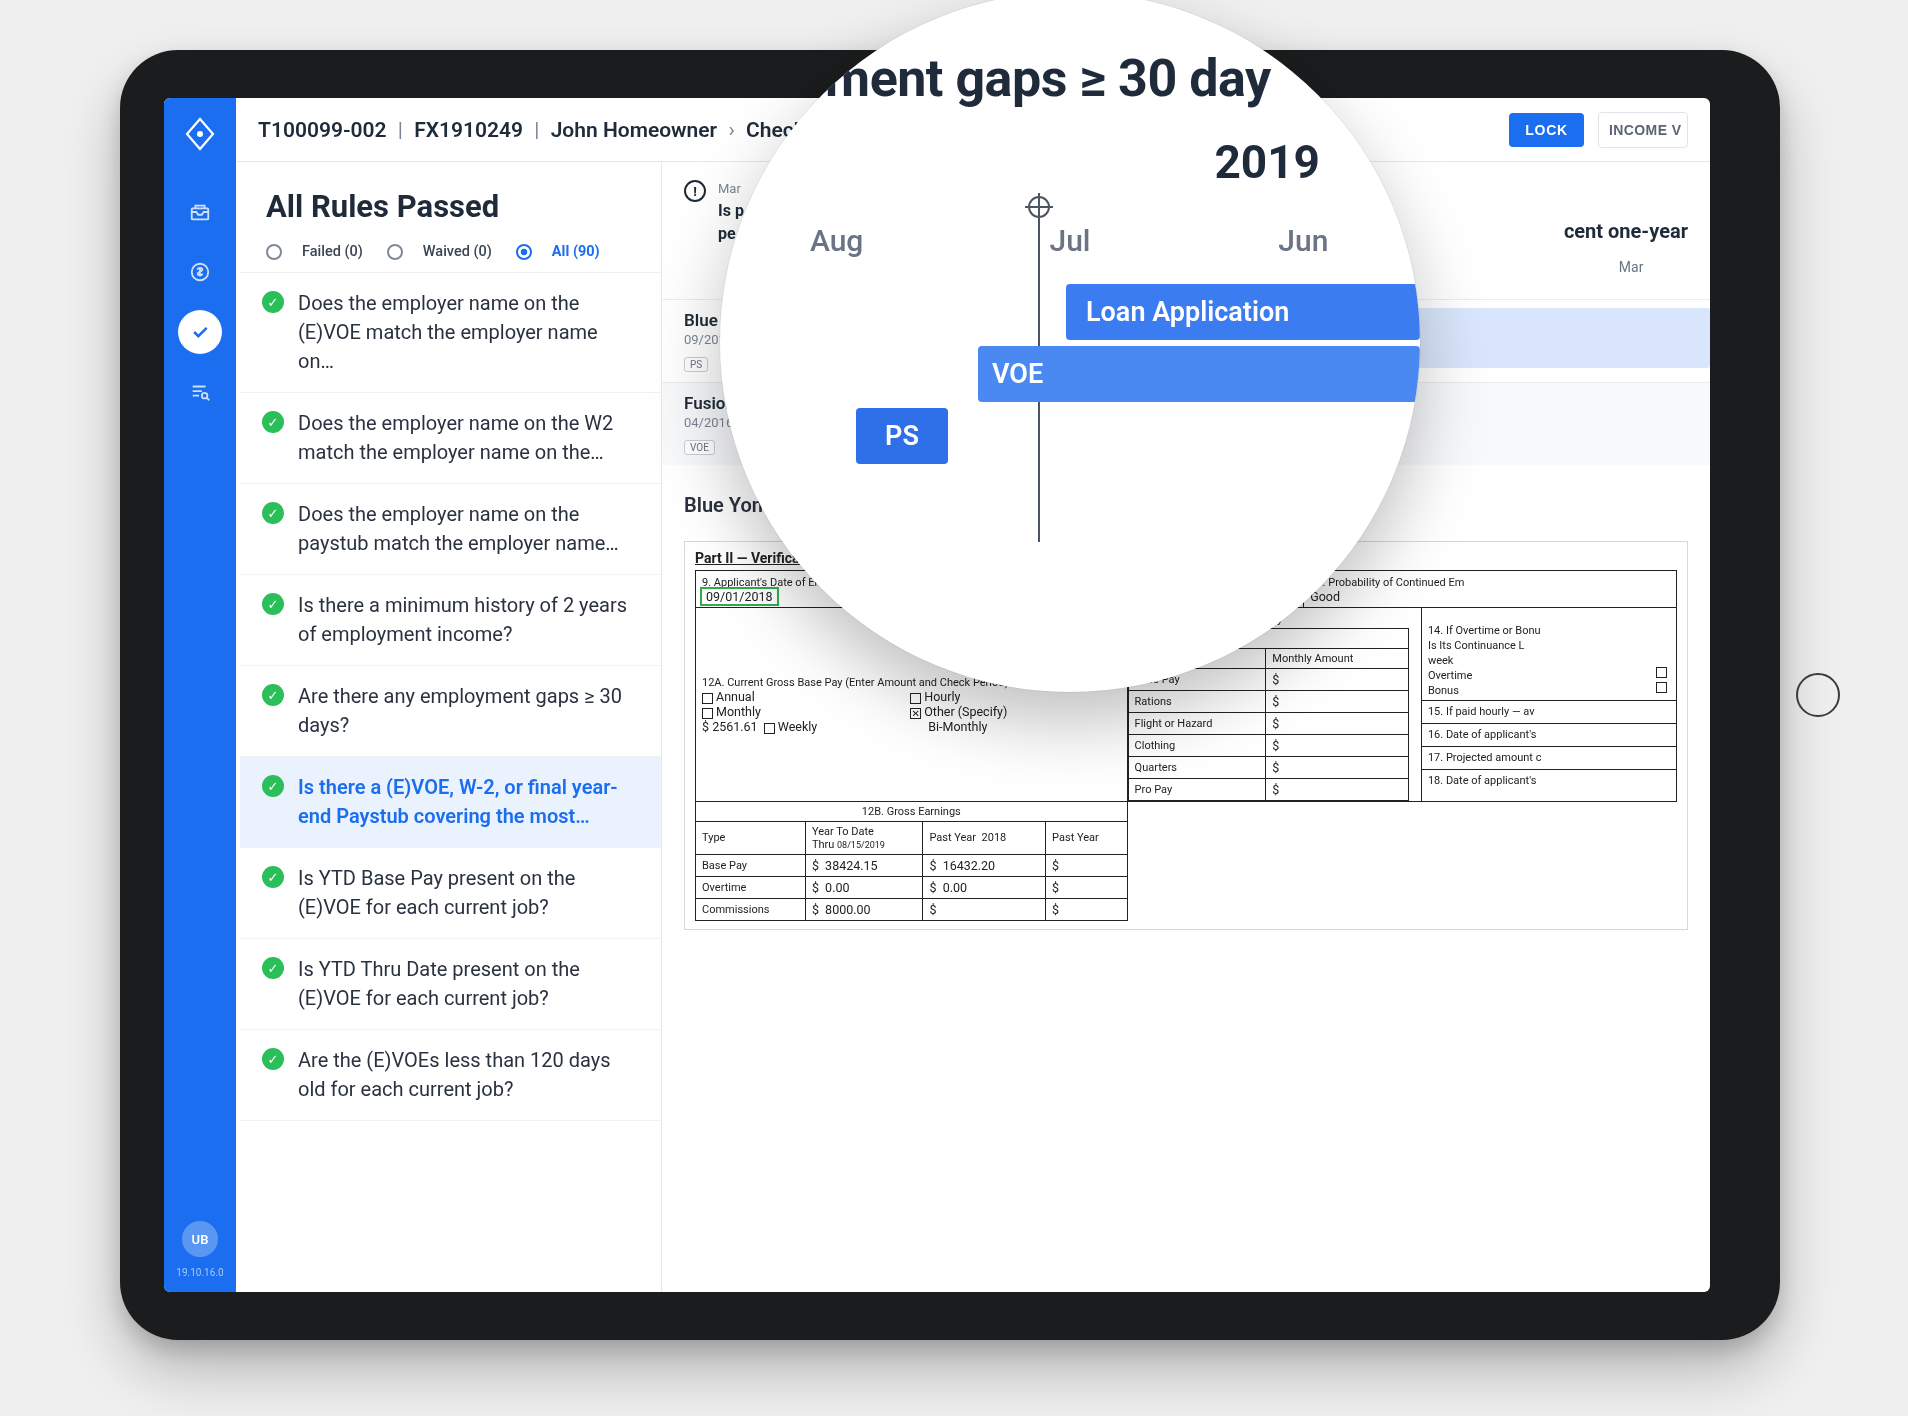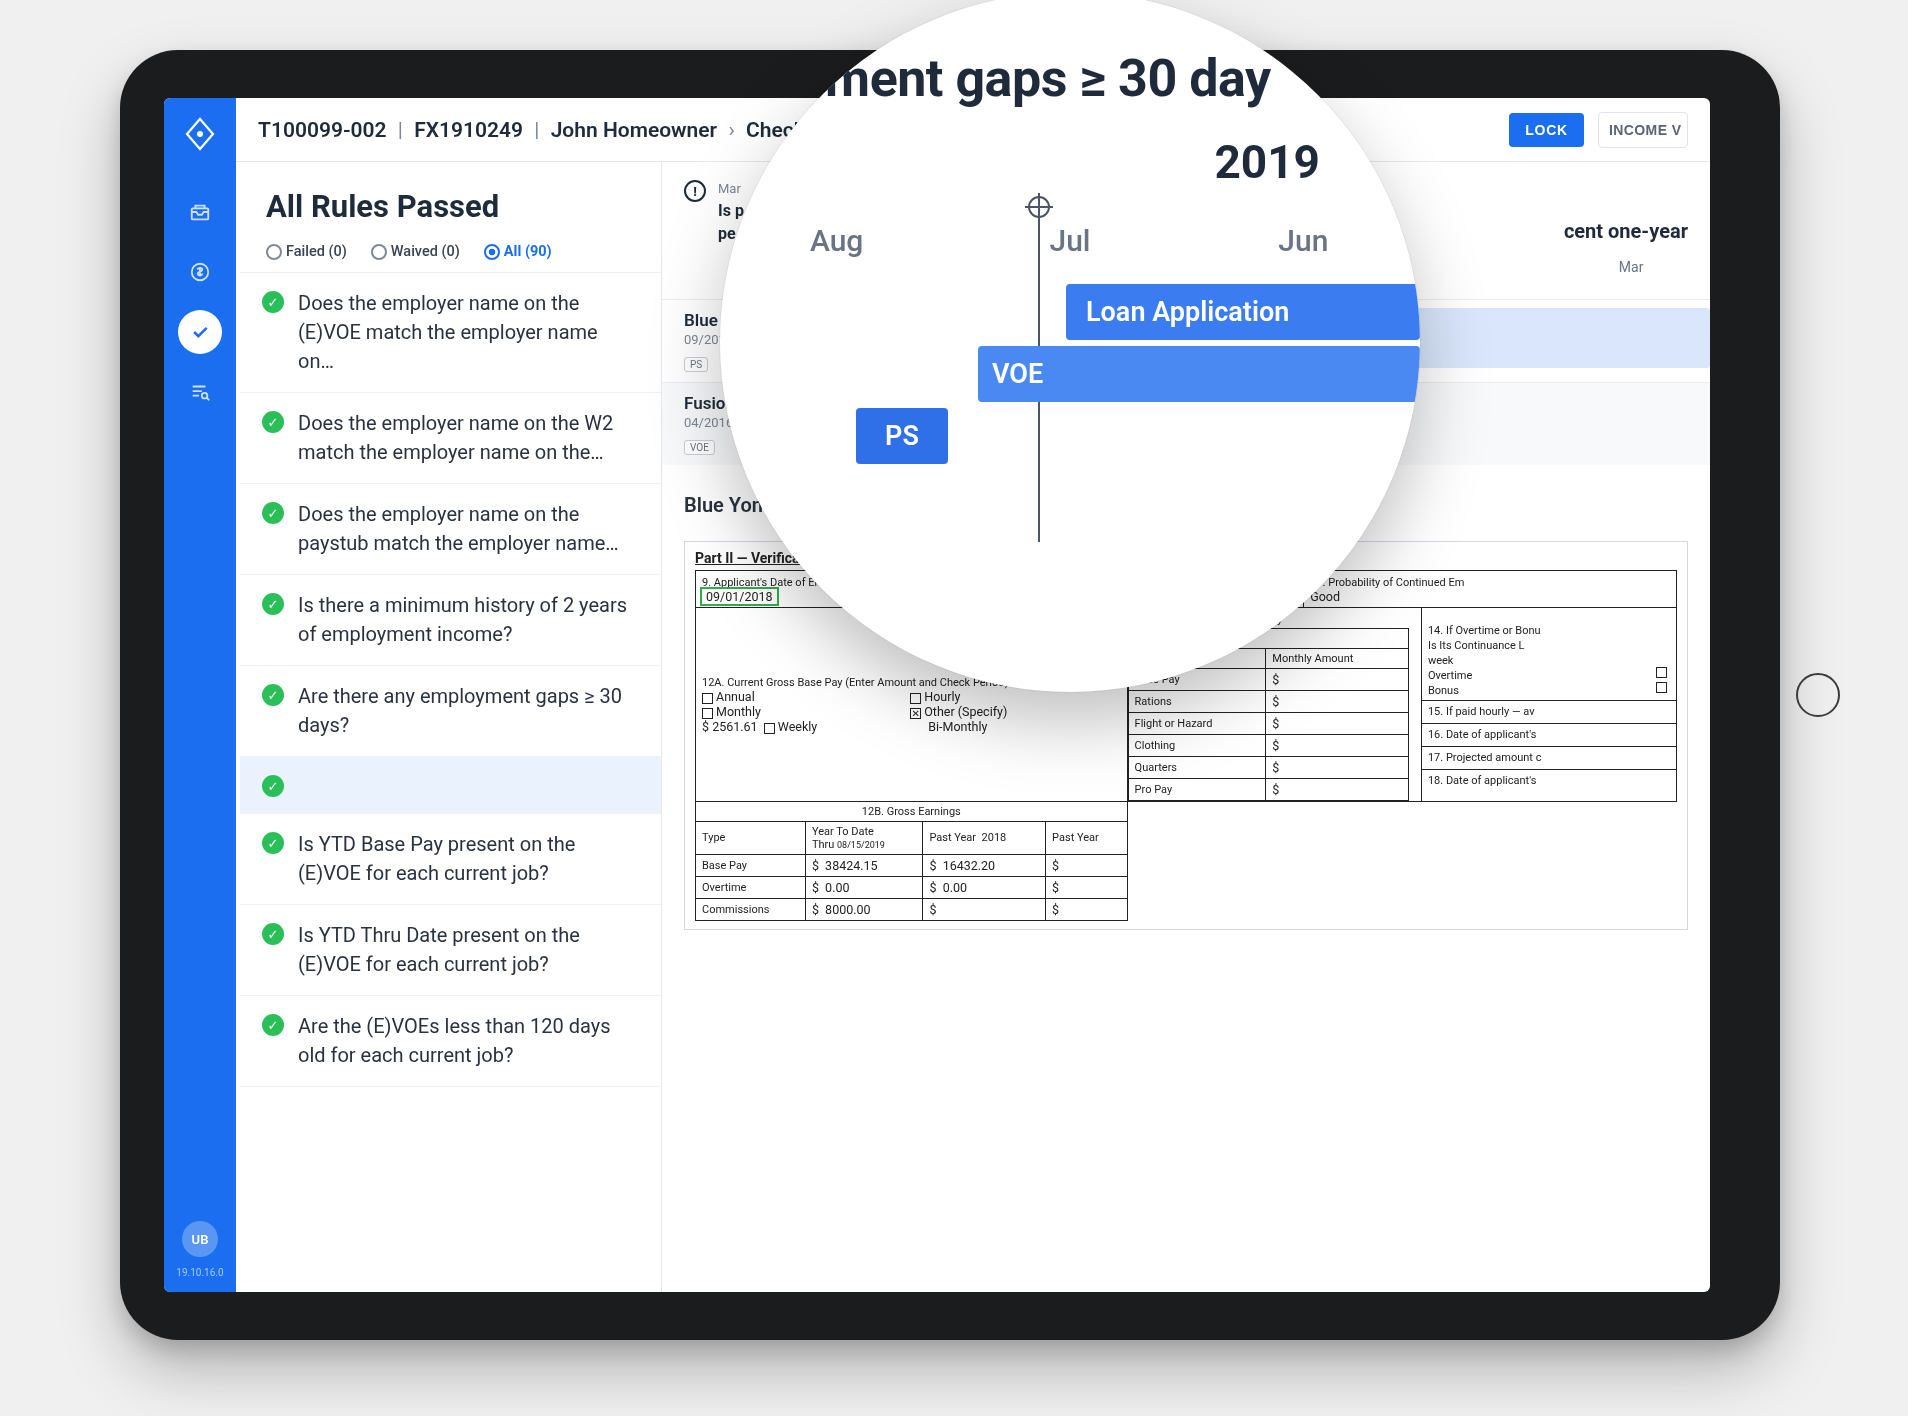--- a/index.html
+++ b/index.html
@@ -33,21 +33,21 @@
 .crumb .sep { color:#7b8694; font-weight:400; margin:0 6px;}
 .top-spacer { flex:1; }
 .pill-btn { background:#1a6eef; color:#fff; font-size:14px; font-weight:700; letter-spacing:0.8px; padding:9px 16px; border-radius:4px; cursor:pointer; border:none;}
 .ghost-btn { background:#fff; color:#5b6472; font-size:14px; font-weight:600; letter-spacing:0.4px; padding:9px 10px; border-radius:4px; border:1px solid #e0e4e9; cursor:pointer; white-space:nowrap; overflow:hidden;}
 
 .body { flex:1; display:flex; min-height:0;}
 
 .left-panel { width: 426px; border-right:1px solid #e4e7eb; padding:26px 0 0 4px; display:flex; flex-direction:column;}
 .lp-title { font-size:31px; font-weight:700; color:#1f2b3a; padding:0 26px 18px;}
 .filters { display:flex; gap:24px; padding:0 26px 12px; border-bottom:1px solid #eceff3;}
-.filter { display:flex; align-items:center; gap:4px; font-size:14.5px; color:#3a4454; cursor:pointer; font-weight:500;}
+.filter { display:flex; align-items:center; gap:20px; font-size:14.5px; color:#3a4454; cursor:pointer; font-weight:500;}
 .radio { width:16px; height:16px; border:2px solid #7f8a99; border-radius:50%; display:inline-block;}
 .filter.active { color:#1a6eef; font-weight:700;}
 .filter.active .radio { border-color:#1a6eef; background: radial-gradient(#1a6eef 40%, transparent 42%);}
 
 .rules { overflow-y:auto; flex:1;}
 .rule { display:flex; gap:14px; padding:16px 26px 16px 22px; border-bottom:1px solid #f0f2f5; cursor:pointer;}
 .rule.selected { background:#eaf2fe;}
 .rule.selected .rule-text { color:#1a6eef; font-weight:600;}
 .rule-ic { width:22px; height:22px; background:#2bbf5a; border-radius:50%; color:#fff; display:flex; align-items:center; justify-content:center; font-size:13px; flex-shrink:0; margin-top:2px;}
 .rule-text { font-size:20px; color:#2a3240; line-height:1.45;}
@@ -208,20 +208,21 @@
                 <div class="rule">
                   <div class="rule-ic">✓</div>
                   <div class="rule-text">Is there a minimum history of 2 years of employment income?</div>
                 </div>
                 <div class="rule">
                   <div class="rule-ic">✓</div>
                   <div class="rule-text">Are there any employment gaps ≥ 30 days?</div>
                 </div>
                 <div class="rule selected">
                   <div class="rule-ic">✓</div>
+                  <div class="rule-text">Is there a (E)VOE, W-2, or final year-end Paystub covering the most…</div>
                 </div>
                 <div class="rule">
                   <div class="rule-ic">✓</div>
                   <div class="rule-text">Is YTD Base Pay present on the (E)VOE for each current job?</div>
                 </div>
                 <div class="rule">
                   <div class="rule-ic">✓</div>
                   <div class="rule-text">Is YTD Thru Date present on the (E)VOE for each current job?</div>
                 </div>
                 <div class="rule">

